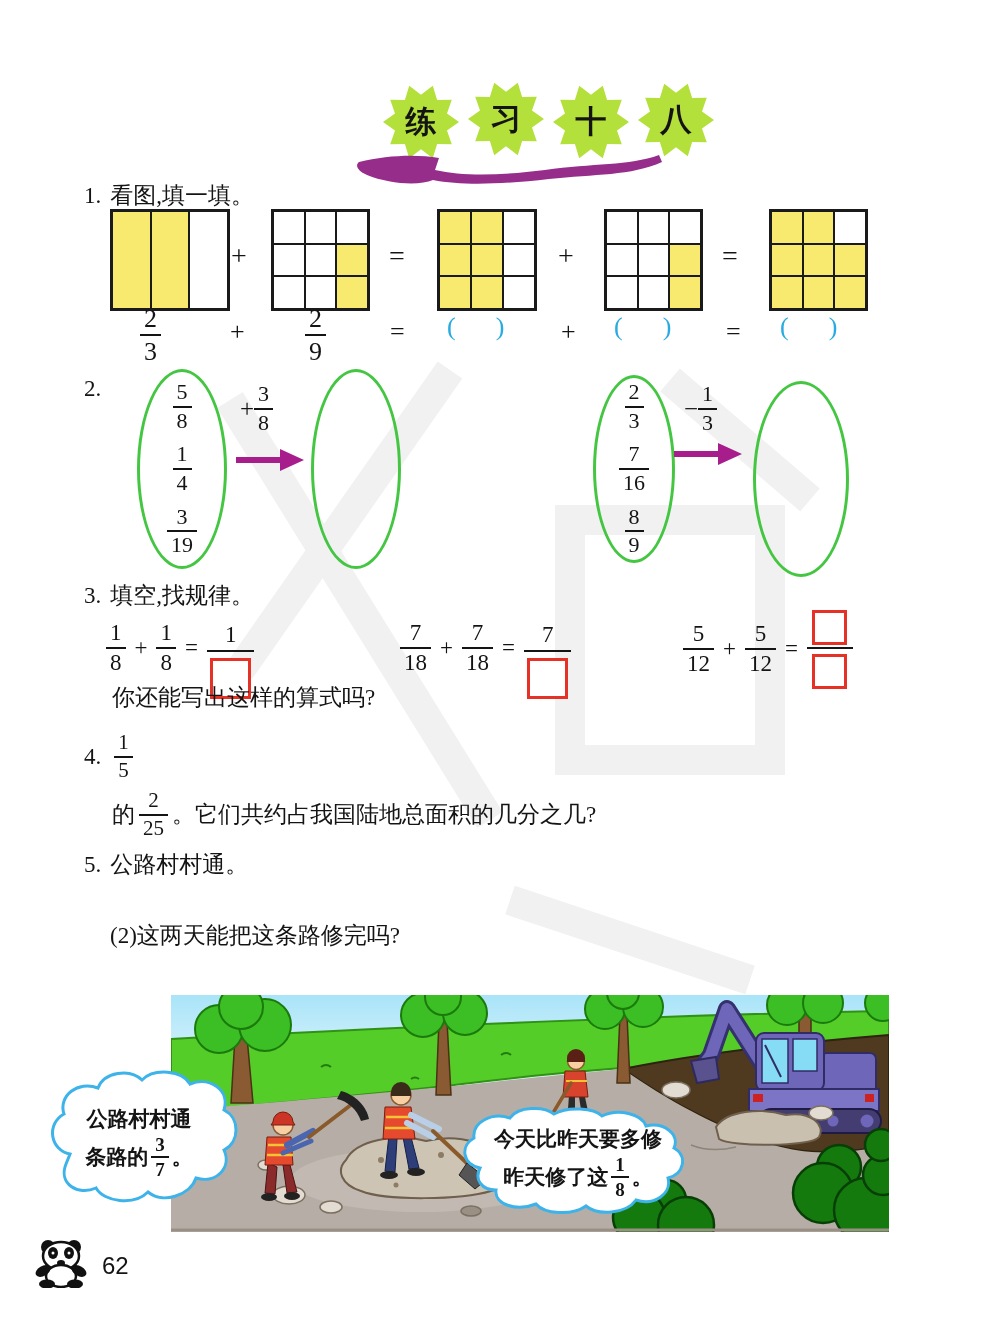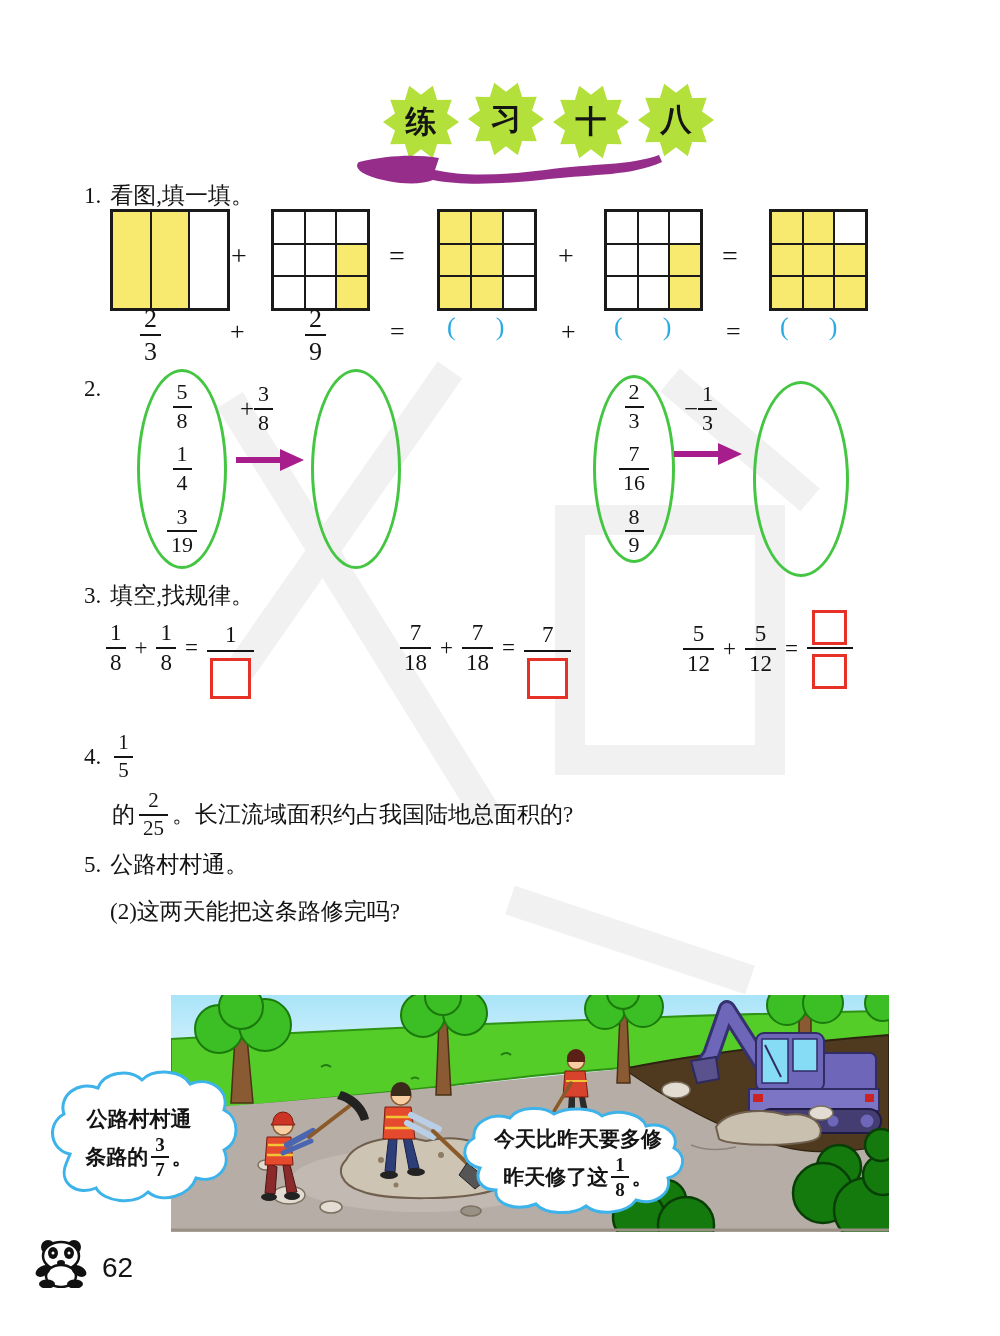--- a/index.html
+++ b/index.html
@@ -42,21 +42,21 @@
   .res3 .rboxt{display:block;width:29px;height:29px;border:3px solid #e63226;margin:0 auto 2px;background:#fff;}
   .res3 .rline{display:block;width:46px;border-bottom:2px solid #141414;margin:0 auto;}
   .res3 .rboxb{display:block;width:29px;height:29px;border:3px solid #e63226;margin:5px auto 0;background:#fff;}
   
   .bubble{position:absolute;}
   .bubble svg{position:absolute;inset:0;width:100%;height:100%;}
   .bubble-text{position:absolute;inset:0;display:flex;flex-direction:column;align-items:center;justify-content:center;
                font-weight:bold;font-size:21px;line-height:1.45;}
   .bline2{display:inline-flex;align-items:center;gap:3px;}
   
-  .pagenum{position:absolute;left:102px;top:1252px;font-family:"Liberation Sans","DejaVu Sans",sans-serif;font-size:28px;color:#141414;}
+  .pagenum{position:absolute;left:102px;top:1252px;font-family:"Liberation Sans","DejaVu Sans",sans-serif;font-size:24px;color:#141414;}
 </style>
 </head>
 <body>
 
 <div class="page">
 
   <svg class="watermark" width="700" height="680" viewBox="0 0 700 680">
     <g stroke="#f1f1f1" stroke-width="30" fill="none">
       <path d="M80,60 L340,480"></path>
         <path d="M300,30 L90,330"></path>
@@ -273,42 +273,45 @@
         <span class="fden">12</span>
       </span>
     <span>=</span>
     <span class="res3">
       <span class="rboxt"></span>
       <span class="rline"></span>
       <span class="rboxb"></span>
     </span>
   </div>
 
+  <div class="tline" style="left:112px;top:682px">
+    <span>你还能写出这样的算式吗?</span>
+  </div>
 
   <div class="tline" style="left:84px;top:731px;gap:4px">
     <span class="qnum">4.</span>
     <span class="frac f21">
         <span class="fnum">1</span>
         <span class="fden">5</span>
       </span>
   </div>
   <div class="tline" style="left:112px;top:789px;gap:4px">
     <span>的</span>
     <span class="frac f21">
         <span class="fnum">2</span>
         <span class="fden">25</span>
       </span>
-    <span>。长江流域面积约占我国陆地总面积的?</span>
+    <span>。它们共约占我国陆地总面积的几分之几?</span>
   </div>
 
   <div class="tline" style="left:84px;top:849px">
     <span class="qnum">5.</span>
     <span>公路村村通。</span>
   </div>
-  <div class="tline" style="left:110px;top:896px">
+  <div class="tline" style="left:110px;top:920px">
       <span>(2)这两天能把这条路修完吗?</span>
     </div>
 
   <svg class="abs" style="left:171px;top:995px" width="718" height="237" viewBox="0 0 718 237">
     <defs>
       <linearGradient id="sky" x1="0" y1="0" x2="0" y2="1">
         <stop offset="0" stop-color="#a9e4f8"></stop>
           <stop offset="1" stop-color="#e9f8fe"></stop>
       </linearGradient>
     </defs>

